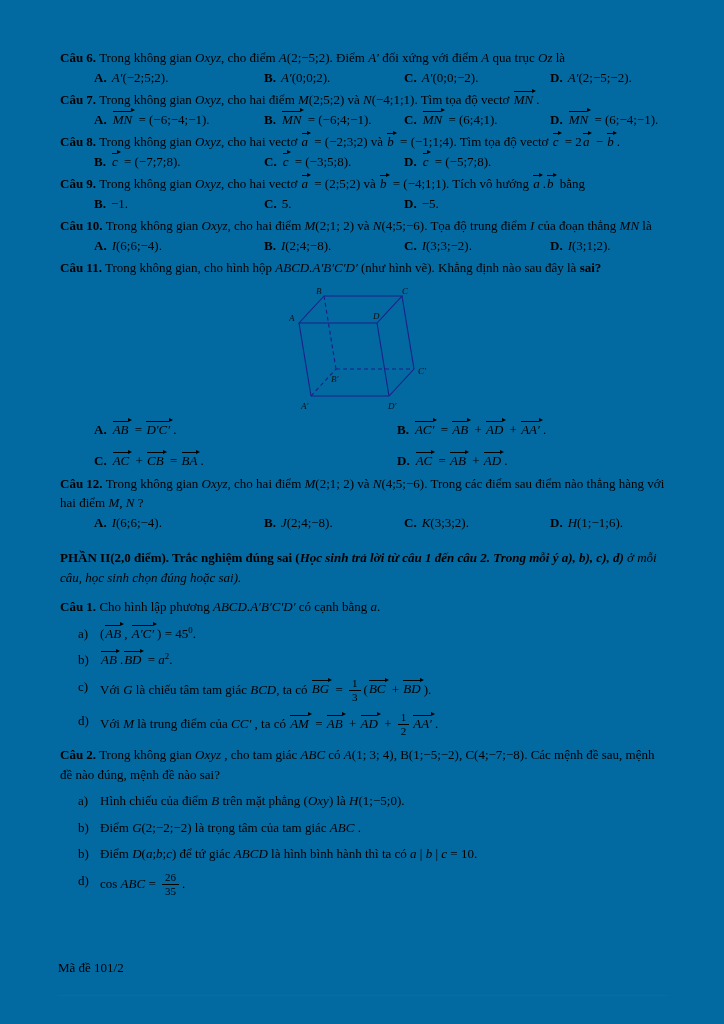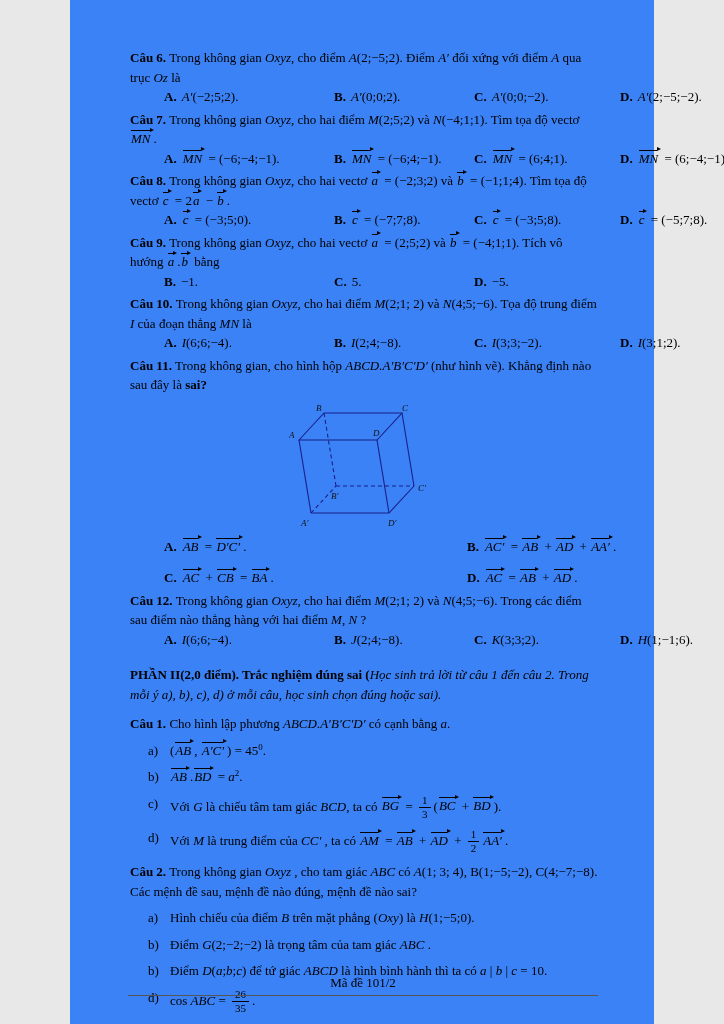--- a/index.html
+++ b/index.html
@@ -1,55 +1,55 @@
 <!DOCTYPE html>
 <html><head>
 <meta charset="utf-8">
 <style>
   html,body{margin:0;padding:0;background:#e8e8e8;}
   .page{
     position:relative;
-    width:584px;height:1024px;
+    width:724px;height:1024px;
     margin:0 auto;
-    background:#3b82f6;
+    background:#0369a1;
     box-sizing:border-box;
     padding:48px 56px 0 60px;
     font-family:"Liberation Serif","DejaVu Serif",serif;
     font-size:13px;line-height:1.5;color:#000;
   }
   p{margin:0;}
   .q{margin-bottom:3px;}
   .qlab{font-weight:bold;}
   .stem{text-align:left;}
   .opts{display:grid;padding-left:34px;margin:0 0 3px 0;}
   .row4{grid-template-columns:170px 140px 146px 1fr;}
   .row2{grid-template-columns:303px 1fr;row-gap:12px;}
   .opt{white-space:nowrap;}
   .olab{font-weight:bold;margin-right:5px;}
   .mi{font-style:italic;}
   .bo{font-weight:bold;text-align:center;}
   .it{font-style:italic;}
-  .bi{font-weight:normal;font-style:italic;}
+  .bi{font-weight:bold;font-style:italic;}
   .sup{vertical-align:super;font-size:0.68em;line-height:0;}
   .vec{display:inline-block;position:relative;font-style:italic;padding:0 3px 0 1px;}
   .vec::after{content:"";position:absolute;left:1px;right:4px;top:1px;border-top:1px solid #000;}
   .vec::before{content:"";position:absolute;right:0;top:-1.5px;width:0;height:0;
     border-left:4px solid #000;border-top:2.5px solid transparent;border-bottom:2.5px solid transparent;}
   .frac{display:inline-flex;flex-direction:column;text-align:center;vertical-align:middle;
     font-size:11px;line-height:1.2;margin:0 3px;}
   .fnum{border-bottom:1px solid #000;padding:0 3px;}
   .fden{padding:0 3px;}
   .fig{display:flex;justify-content:center;margin:8px 0 6px 0;}
   .part2-head{margin:16px 0 10px 0;}
   .p2q{margin-bottom:6px;}
   .item{display:flex;align-items:flex-start;padding-left:18px;margin:7px 0;}
   .ilab{flex:none;width:22px;}
   .ibody{flex:1;}
   .footer{position:absolute;left:58px;right:56px;bottom:28px;}
-  .fcode{text-align:center;font-size:13px;margin-bottom:3px;}
+  .fcode{text-align:left;font-size:13px;margin-bottom:18px;}
   .frule{border-top:1px solid #555;}
 </style>
 </head>
 <body>
 
 <div class="page">
 
   <section>
 
     <div class="q">
@@ -68,21 +68,20 @@
         <span class="opt"><b class="olab">A.</b><span><span class="vec">MN</span><span> = (−6;−4;−1).</span></span></span>
         <span class="opt"><b class="olab">B.</b><span><span class="vec">MN</span><span> = (−6;4;−1).</span></span></span>
         <span class="opt"><b class="olab">C.</b><span><span class="vec">MN</span><span> = (6;4;1).</span></span></span>
         <span class="opt"><b class="olab">D.</b><span><span class="vec">MN</span><span> = (6;−4;−1).</span></span></span>
       </div>
     </div>
 
     <div class="q">
       <p class="stem"><b class="qlab">Câu 8.</b><span><span> Trong không gian </span><span class="mi">Oxyz</span><span>,  cho hai vectơ </span><span class="vec">a</span><span> = (−2;3;2) và </span><span class="vec">b</span><span> = (−1;1;4). Tìm tọa độ vectơ </span><span class="vec">c</span><span> = 2</span><span class="vec">a</span><span> − </span><span class="vec">b</span><span>.</span></span></p>
       <div class="opts row4">
-        <span class="opt"><b class="olab">A.</b><span><span class="vec">c</span><span> = (−3;5;0).</span></span></span>
         <span class="opt"><b class="olab">B.</b><span><span class="vec">c</span><span> = (−7;7;8).</span></span></span>
         <span class="opt"><b class="olab">C.</b><span><span class="vec">c</span><span> = (−3;5;8).</span></span></span>
         <span class="opt"><b class="olab">D.</b><span><span class="vec">c</span><span> = (−5;7;8).</span></span></span>
       </div>
     </div>
 
     <div class="q">
       <p class="stem"><b class="qlab">Câu 9.</b><span><span> Trong không gian </span><span class="mi">Oxyz</span><span>,  cho hai vectơ </span><span class="vec">a</span><span> = (2;5;2) và </span><span class="vec">b</span><span> = (−4;1;1). Tích vô hướng </span><span class="vec">a</span><span>.</span><span class="vec">b</span><span> bằng</span></span></p>
       <div class="opts row4">
         <span class="opt"><b class="olab">B.</b><span><span>−1.</span></span></span>

